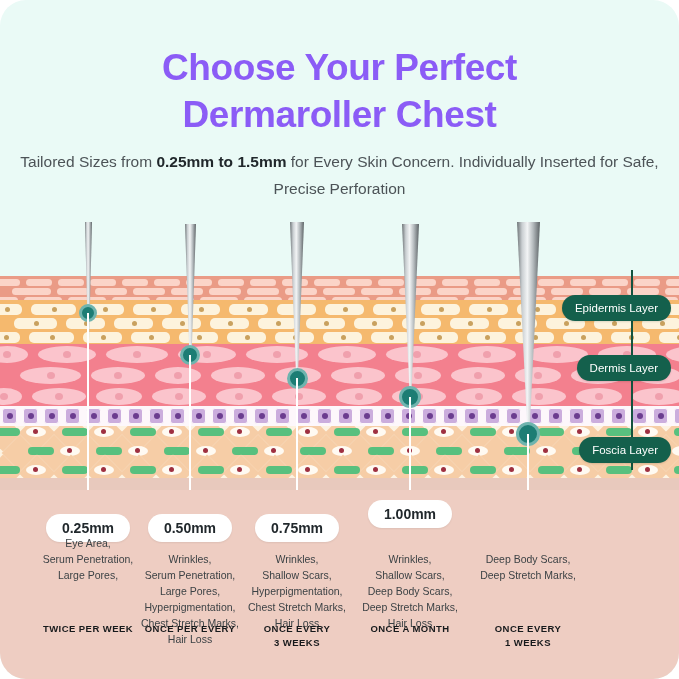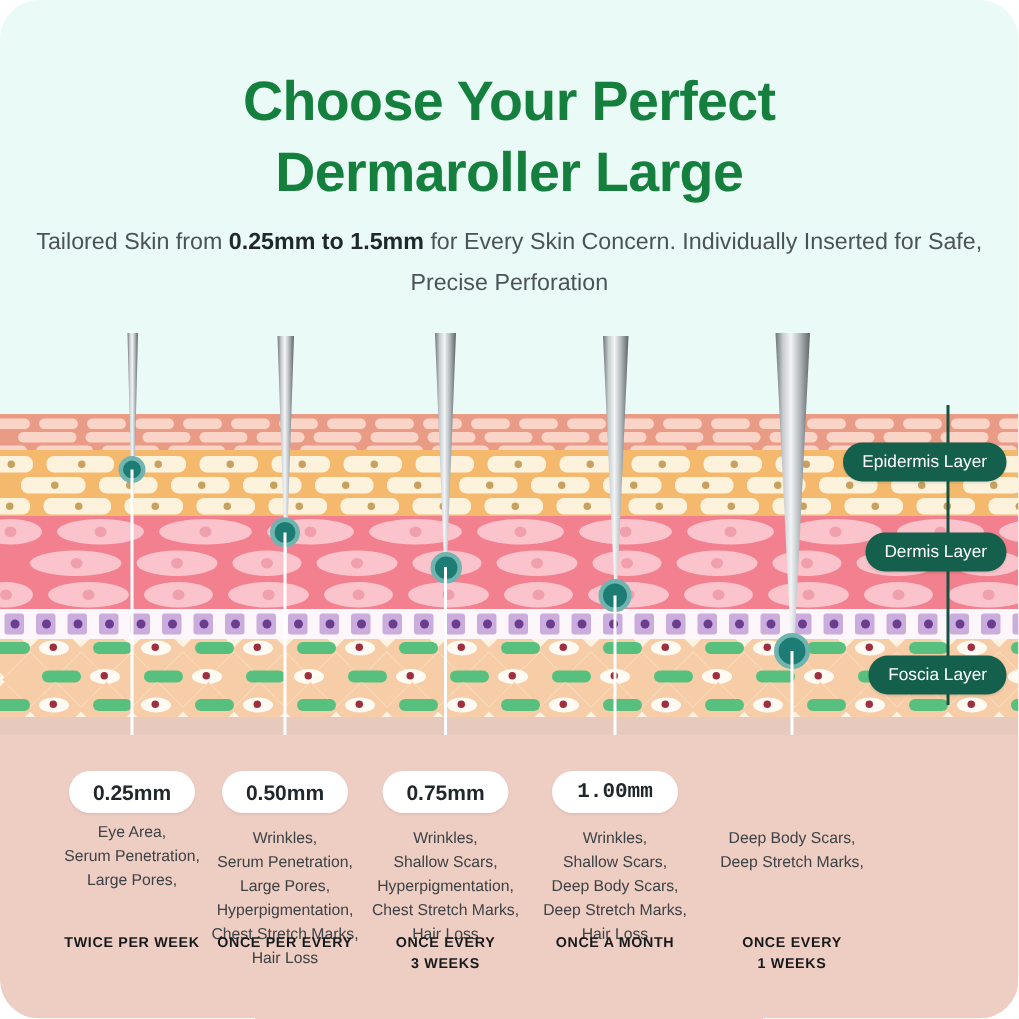--- a/index.html
+++ b/index.html
@@ -16,21 +16,21 @@
     border-radius: 26px;
     overflow: hidden;
   }
 
   
   #header { position: absolute; top: 0; left: 0; width: 679px; height: 216px; }
   #title {
     position: absolute; top: 44px; left: 0; width: 679px;
     text-align: center;
     font-size: 37px; font-weight: bold; line-height: 1.28;
-    color: #15803d; letter-spacing: -0.4px;
+    color: #8b5cf6; letter-spacing: -0.4px;
   }
   #subtitle {
     position: absolute; top: 148px; left: 0; width: 679px;
     text-align: center;
     font-size: 15.5px; line-height: 1.75; color: #4c5357;
   }
   #subtitle b { color: #21282c; font-weight: bold; }
 
   
   #skin { position: absolute; top: 276px; left: 0; width: 679px; height: 214px; }
@@ -158,24 +158,24 @@
   }
 </style>
 </head>
 <body>
 
 <div id="card">
 
   <div id="header">
     <div id="title">
       <div>Choose Your Perfect</div>
-      <div>Dermaroller Large</div>
+      <div>Dermaroller Chest</div>
     </div>
     <div id="subtitle">
-      <span>Tailored Skin from </span><b>0.25mm to 1.5mm</b><span> for Every Skin Concern. Individually Inserted for Safe, Precise Perforation</span>
+      <span>Tailored Sizes from </span><b>0.25mm to 1.5mm</b><span> for Every Skin Concern. Individually Inserted for Safe, Precise Perforation</span>
     </div>
   </div>
 
   <div id="skin">
     <div class="band" id="epi-bricks">
         <div class="brick" style="left: -6px; top: 3px; width: 26px;"></div>
         <div class="brick" style="left: 26px; top: 3px; width: 26px;"></div>
         <div class="brick" style="left: 58px; top: 3px; width: 26px;"></div>
         <div class="brick" style="left: 90px; top: 3px; width: 26px;"></div>
         <div class="brick" style="left: 122px; top: 3px; width: 26px;"></div>
@@ -698,21 +698,21 @@
       <div class="vline" style="left: 527px; top: 434px; height: 72px;"></div>
     </div>
 
   <div id="layer-line"></div>
   <div class="layer-pill" style="top:355px">Dermis Layer</div>
   <div class="layer-pill" style="top:295px">Epidermis Layer</div>
   <div class="layer-pill" style="top:437px">Foscia Layer</div>
 
   <div id="bottom">
       <div class="badge" style="left: 46px; top: 24px;">0.25mm</div>
-      <div class="uses" style="left: 26px; top: 58px; width: 124px;">
+      <div class="uses" style="left: 26px; top: 46px; width: 124px;">
         <div>Eye Area,</div>
         <div>Serum Penetration,</div>
         <div>Large Pores,</div>
       </div>
       <div class="freq" style="left: 26px; width: 124px;">
         <div>TWICE PER WEEK</div>
       </div>
       <div class="badge" style="left: 148px; top: 24px;">0.50mm</div>
       <div class="uses" style="left: 128px; top: 62px; width: 124px;">
         <div>Wrinkles,</div>
@@ -730,21 +730,21 @@
         <div>Wrinkles,</div>
         <div>Shallow Scars,</div>
         <div>Hyperpigmentation,</div>
         <div>Chest Stretch Marks,</div>
         <div>Hair Loss</div>
       </div>
       <div class="freq" style="left: 235px; width: 124px;">
         <div>ONCE EVERY</div>
         <div>3 WEEKS</div>
       </div>
-      <div class="badge" style="left: 368px; top: 24px; font-family: Liberation Mono, monospace;">1.00mm</div>
+      <div class="badge" style="left: 368px; top: 10px;">1.00mm</div>
       <div class="uses" style="left: 348px; top: 62px; width: 124px;">
         <div>Wrinkles,</div>
         <div>Shallow Scars,</div>
         <div>Deep Body Scars,</div>
         <div>Deep Stretch Marks,</div>
         <div>Hair Loss</div>
       </div>
       <div class="freq" style="left: 348px; width: 124px;">
         <div>ONCE A MONTH</div>
       </div>

